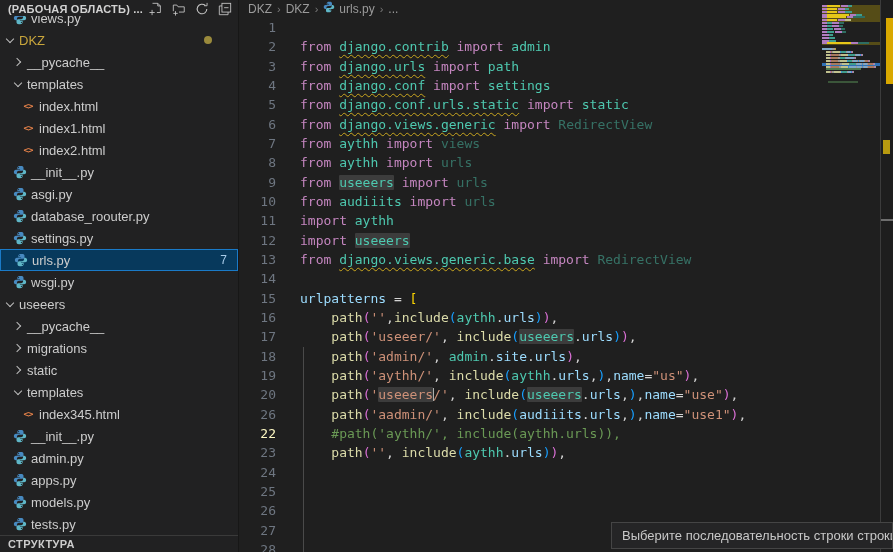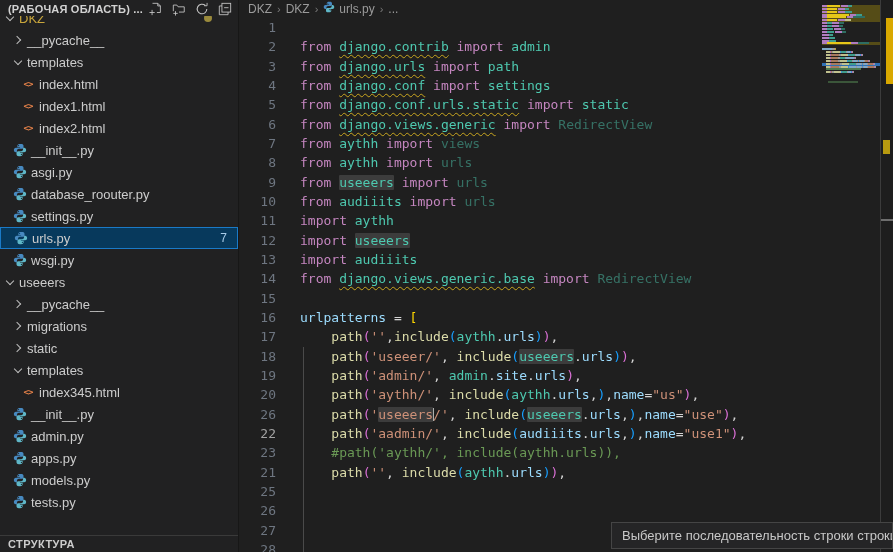--- a/index.html
+++ b/index.html
@@ -29,21 +29,21 @@
              display:flex;align-items:center;padding-left:8px;font-size:11px;font-weight:bold;color:#cccccc;letter-spacing:.4px;}
 
   
   .editor{position:absolute;left:239px;top:0;width:654px;height:552px;background:#1f1f1f;}
   .breadcrumb{height:17px;display:flex;align-items:center;padding-left:9px;font-size:12px;color:#9b9b9b;gap:4px;}
   .breadcrumb .sep{color:#7a7a7a;font-size:11px;margin:0 1px;}
   .breadcrumb .seg{cursor:pointer;}
   .gutter{position:absolute;left:0;top:18px;width:37px;text-align:right;
           font-family:"DejaVu Sans Mono",monospace;font-size:13px;color:#6e7681;}
   .gutter div{height:19.33px;line-height:19.33px;}
-  .gutter .active{color:#a3a3a3;}
+  .gutter .active{color:#fef9c3;}
   .codearea{position:absolute;left:61px;top:18px;right:72px;}
   .cl{height:19.33px;line-height:19.33px;white-space:pre;font-family:"DejaVu Sans Mono",monospace;font-size:13px;color:var(--txt);}
   .tk-kw{color:var(--kw);}  .tk-mod{color:var(--mod);}
   .tk-dim{color:var(--mod);opacity:.48;}
   .tk-fn{color:var(--fn);}  .tk-var{color:var(--var);}
   .tk-str{color:var(--str);} .tk-com{color:var(--com);} .tk-txt{color:var(--txt);}
   .tk-b1{color:var(--b1);}  .tk-b2{color:var(--b2);}  .tk-b3{color:var(--b3);}
   .sq{text-decoration:underline wavy var(--warn);text-decoration-thickness:1px;text-underline-offset:3px;}
   .hl{background:rgba(120,120,120,.32);border-radius:1px;}
   .cur{position:relative;}
@@ -65,20 +65,29 @@
            background:#252526;border:1px solid #454545;display:flex;align-items:center;padding-left:10px;
            font-size:13px;color:#c8c8c8;white-space:nowrap;overflow:hidden;}
 </style>
 </head>
 <body>
 
 <div class="app">
 
   <div class="sidebar">
     <div class="tree" id="tree">
+        <div class="row" style="padding-left: 12px;">
+          <span class="ficon">
+            <svg width="14" height="14" viewBox="0 0 16 16">
+              <path fill="#4789c0" d="M7.9 1C6.3 1 5 1.7 5 3.1v1.7h3.1v.6H3.3C1.9 5.4 1 6.5 1 8s.9 2.6 2.3 2.6h1.2V9c0-1.3 1.1-2.3 2.3-2.3h3.3c1 0 1.9-.9 1.9-1.9V3.1C12 1.7 10.9 1 9.4 1H7.9zM6.4 2.3a.65.65 0 110 1.3.65.65 0 010-1.3z"></path>
+              <path fill="#5fb7c8" d="M8.1 15c1.6 0 2.9-.7 2.9-2.1v-1.7H7.9v-.6h4.8c1.4 0 2.3-1.1 2.3-2.6s-.9-2.6-2.3-2.6h-1.2V7c0 1.3-1.1 2.3-2.3 2.3H5.9c-1 0-1.9.9-1.9 1.9v1.7C4 14.3 5.1 15 6.6 15h1.5zm1.5-1.3a.65.65 0 110-1.3.65.65 0 010 1.3z"></path>
+            </svg>
+          </span>
+          <span class="lbl">views.py</span>
+        </div>
         <div class="row" style="padding-left: 4px;">
           <span class="chev open">
             <i></i>
           </span>
           <span class="lbl" style="color: rgb(201, 166, 60);">DKZ</span>
           <span class="gdot"></span>
         </div>
         <div class="row" style="padding-left: 12px;">
           <span class="chev closed">
             <i></i>
@@ -317,41 +326,40 @@
         <div>14</div>
         <div>15</div>
         <div>16</div>
         <div>17</div>
         <div>18</div>
         <div>19</div>
         <div>20</div>
         <div>26</div>
         <div class="active">22</div>
         <div>23</div>
-        <div>21</div>
+        <div>24</div>
         <div>25</div>
         <div>26</div>
         <div>27</div>
         <div>28</div>
       </div>
     <div class="indent-guide"></div>
     <div class="codearea" id="codearea">
         <div class="cl"></div>
         <div class="cl"><span class="tk-kw">from </span><span class="tk-mod sq">django.contrib</span><span class="tk-txt"> </span><span class="tk-kw">import </span><span class="tk-mod">admin</span></div>
         <div class="cl"><span class="tk-kw">from </span><span class="tk-mod sq">django.urls</span><span class="tk-txt"> </span><span class="tk-kw">import </span><span class="tk-mod">path</span></div>
         <div class="cl"><span class="tk-kw">from </span><span class="tk-mod sq">django.conf</span><span class="tk-txt"> </span><span class="tk-kw">import </span><span class="tk-mod">settings</span></div>
         <div class="cl"><span class="tk-kw">from </span><span class="tk-mod sq">django.conf.urls.static</span><span class="tk-txt"> </span><span class="tk-kw">import </span><span class="tk-mod">static</span></div>
         <div class="cl"><span class="tk-kw">from </span><span class="tk-mod sq">django.views.generic</span><span class="tk-txt"> </span><span class="tk-kw">import </span><span class="tk-dim">RedirectView</span></div>
         <div class="cl"><span class="tk-kw">from </span><span class="tk-mod">aythh</span><span class="tk-txt"> </span><span class="tk-kw">import </span><span class="tk-dim">views</span></div>
         <div class="cl"><span class="tk-kw">from </span><span class="tk-mod">aythh</span><span class="tk-txt"> </span><span class="tk-kw">import </span><span class="tk-dim">urls</span></div>
         <div class="cl"><span class="tk-kw">from </span><span class="tk-mod hl">useeers</span><span class="tk-txt"> </span><span class="tk-kw">import </span><span class="tk-dim">urls</span></div>
         <div class="cl"><span class="tk-kw">from </span><span class="tk-mod">audiiits</span><span class="tk-txt"> </span><span class="tk-kw">import </span><span class="tk-dim">urls</span></div>
         <div class="cl"><span class="tk-kw">import </span><span class="tk-mod">aythh</span></div>
         <div class="cl"><span class="tk-kw">import </span><span class="tk-mod hl">useeers</span></div>
-        <div class="cl"><span class="tk-kw">import </span><span class="tk-mod">audiiits</span></div>
         <div class="cl"><span class="tk-kw">from </span><span class="tk-mod sq">django.views.generic.base</span><span class="tk-txt"> </span><span class="tk-kw">import </span><span class="tk-dim">RedirectView</span></div>
         <div class="cl"></div>
         <div class="cl"><span class="tk-var">urlpatterns</span><span class="tk-txt"> = </span><span class="tk-b1">[</span></div>
         <div class="cl"><span class="tk-txt">    </span><span class="tk-fn">path</span><span class="tk-b2">(</span><span class="tk-str">''</span><span class="tk-txt">,</span><span class="tk-fn">include</span><span class="tk-b3">(</span><span class="tk-mod">aythh</span><span class="tk-txt">.</span><span class="tk-var">urls</span><span class="tk-b3">)</span><span class="tk-b2">)</span><span class="tk-txt">,</span></div>
         <div class="cl"><span class="tk-txt">    </span><span class="tk-fn">path</span><span class="tk-b2">(</span><span class="tk-str">'useeer/'</span><span class="tk-txt">, </span><span class="tk-fn">include</span><span class="tk-b3">(</span><span class="tk-mod hl">useeers</span><span class="tk-txt">.</span><span class="tk-var">urls</span><span class="tk-b3">)</span><span class="tk-b2">)</span><span class="tk-txt">,</span></div>
         <div class="cl"><span class="tk-txt">    </span><span class="tk-fn">path</span><span class="tk-b2">(</span><span class="tk-str">'admin/'</span><span class="tk-txt">, </span><span class="tk-mod">admin</span><span class="tk-txt">.</span><span class="tk-var">site</span><span class="tk-txt">.</span><span class="tk-var">urls</span><span class="tk-b2">)</span><span class="tk-txt">,</span></div>
         <div class="cl"><span class="tk-txt">    </span><span class="tk-fn">path</span><span class="tk-b2">(</span><span class="tk-str">'aythh/'</span><span class="tk-txt">, </span><span class="tk-fn">include</span><span class="tk-b3">(</span><span class="tk-mod">aythh</span><span class="tk-txt">.</span><span class="tk-var">urls</span><span class="tk-txt">,</span><span class="tk-b3">)</span><span class="tk-txt">,</span><span class="tk-var">name</span><span class="tk-txt">=</span><span class="tk-str">"us"</span><span class="tk-b2">)</span><span class="tk-txt">,</span></div>
         <div class="cl"><span class="tk-txt">    </span><span class="tk-fn">path</span><span class="tk-b2">(</span><span class="tk-str">'</span><span class="tk-str hl cur">useeers</span><span class="tk-str">/'</span><span class="tk-txt">, </span><span class="tk-fn">include</span><span class="tk-b3">(</span><span class="tk-mod hl">useeers</span><span class="tk-txt">.</span><span class="tk-var">urls</span><span class="tk-txt">,</span><span class="tk-b3">)</span><span class="tk-txt">,</span><span class="tk-var">name</span><span class="tk-txt">=</span><span class="tk-str">"use"</span><span class="tk-b2">)</span><span class="tk-txt">,</span></div>
         <div class="cl"><span class="tk-txt">    </span><span class="tk-fn">path</span><span class="tk-b2">(</span><span class="tk-str">'aadmin/'</span><span class="tk-txt">, </span><span class="tk-fn">include</span><span class="tk-b3">(</span><span class="tk-var">audiiits</span><span class="tk-txt">.</span><span class="tk-var">urls</span><span class="tk-txt">,</span><span class="tk-b3">)</span><span class="tk-txt">,</span><span class="tk-var">name</span><span class="tk-txt">=</span><span class="tk-str">"use1"</span><span class="tk-b2">)</span><span class="tk-txt">,</span></div>
         <div class="cl"><span class="tk-txt">    </span><span class="tk-com">#path('aythh/', include(aythh.urls)),</span></div>

